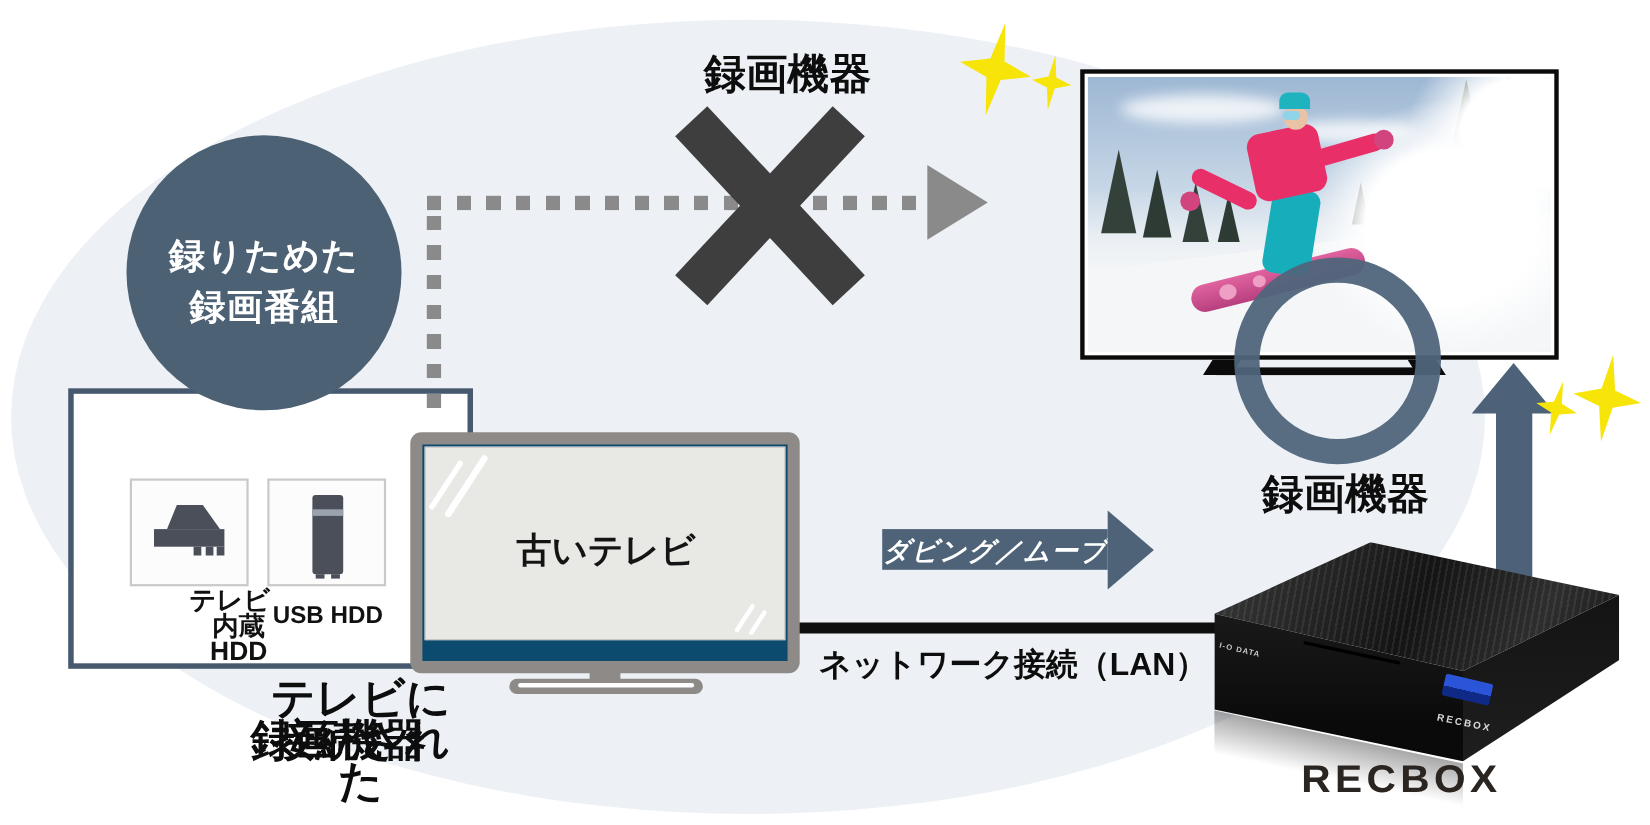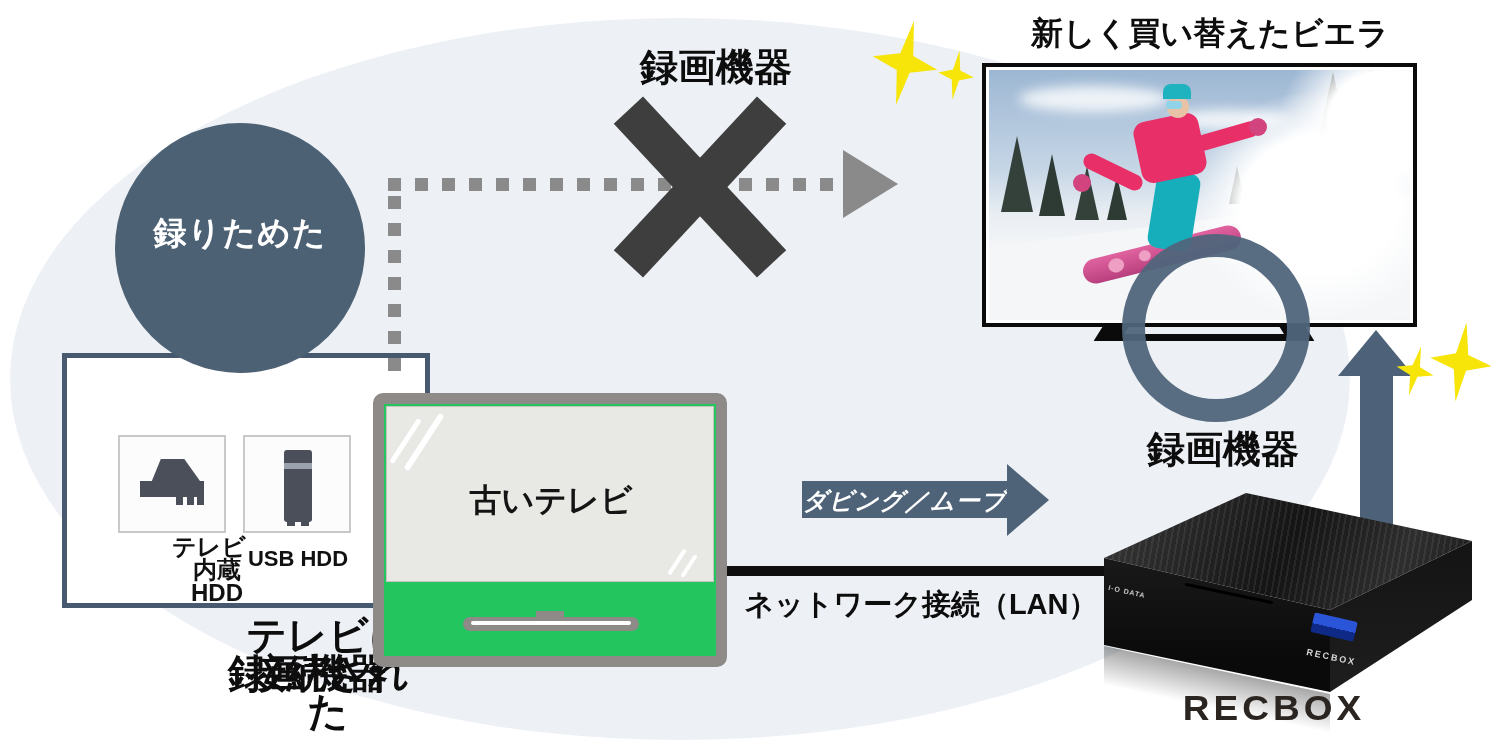--- a/index.html
+++ b/index.html
@@ -29,21 +29,21 @@
   .tower-stripe{left:39px;top:26px;width:28px;height:6px;background:#9aa2ad;}
   .tower-foot{top:85px;width:8px;height:4px;background:#4a4f5a;}
   .foot1{left:42px;} .foot2{left:56px;}
   .card-label{color:#111;font-weight:800;text-align:center;}
   .lbl1{left:15px;top:177px;width:180px;font-size:24px;line-height:23px;}
   .lbl2{left:146px;top:188px;width:170px;font-size:22px;}
   .box-caption{left:28px;top:616px;width:400px;text-align:center;color:#0d0d0d;
       font-size:40px;line-height:38px;font-weight:800;z-index:4;}
 
   
-  .old-tv{left:373px;top:393px;width:354px;height:274px;background:#22c55e;border:11px solid #8d8a88;
+  .old-tv{left:373px;top:393px;width:354px;height:219px;background:#0c4a6e;border:11px solid #8d8a88;
       border-radius:10px;z-index:4;}
   .old-screen{left:2px;top:2px;width:328px;height:176px;background:#e8e8e5;border:1px solid #c6c3c0;overflow:hidden;}
   .shine{background:#ffffff;border-radius:3px;transform:rotate(33deg);}
   .sh1{left:16px;top:8px;width:5px;height:52px;} .sh2{left:34px;top:2px;width:6px;height:66px;}
   .sh3{left:288px;top:140px;width:4px;height:30px;} .sh4{left:300px;top:146px;width:4px;height:26px;}
   .old-tv-label{left:0;top:72px;width:328px;text-align:center;color:#141414;font-size:32px;font-weight:800;}
   .tv-neck{left:536px;top:611px;width:28px;height:9px;background:#8d8a88;z-index:4;}
   .tv-base{left:463px;top:617px;width:176px;height:14px;background:#8d8a88;border-radius:7px;z-index:4;}
   .tv-base-stripe{left:471px;top:621px;width:160px;height:4px;background:#ffffff;border-radius:2px;z-index:5;}
 
@@ -162,20 +162,21 @@
 <div id="stage">
 
   <div class="bg-blob"></div>
 
   <div class="dashed-v"></div>
   <div class="dashed-h"></div>
   <div class="dash-head"></div>
 
   <div class="flow-circle">
     <div class="t1">録りためた</div>
+    <div class="t2">録画番組</div>
   </div>
 
   <div class="recorder-box">
     <div class="device-card card1">
       <div class="hdd-top"></div>
       <div class="hdd-base"></div>
       <div class="hdd-tooth tooth1"></div>
       <div class="hdd-tooth tooth2"></div>
       <div class="hdd-tooth tooth3"></div>
     </div>
@@ -210,21 +211,20 @@
   <div class="tv-neck"></div>
   <div class="tv-base"></div>
   <div class="tv-base-stripe"></div>
 
   <div class="x-mark">
     <div class="x-bar xb1"></div>
     <div class="x-bar xb2"></div>
   </div>
   <div class="cannot-label">録画機器</div>
 
-  <div class="new-tv-title">新しく買い替えたビエラ</div>
   <div class="new-tv">
     <div class="tv-screen">
       <div class="cloud cl1"></div>
       <div class="cloud cl2"></div>
       <div class="tree tr1"></div>
       <div class="tree tr2"></div>
       <div class="tree tr3"></div>
       <div class="tree tr4"></div>
       <div class="tree tr5"></div>
       <div class="tree tr6"></div>

